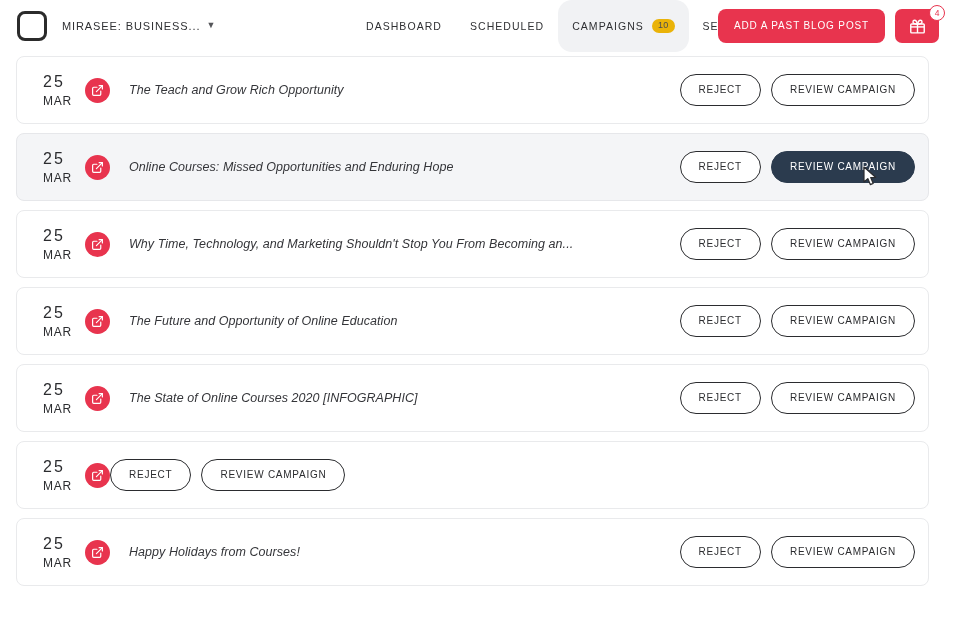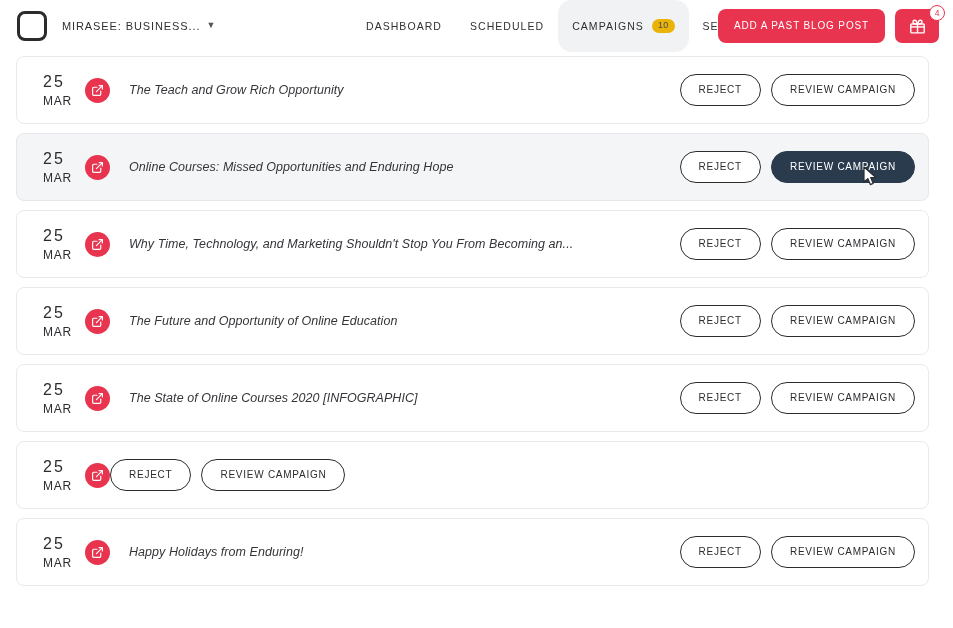--- a/index.html
+++ b/index.html
@@ -384,19 +384,19 @@
         <span class="date-day">25</span>
         <span class="date-mon">MAR</span>
       </div>
       <div class="type-icon">
         <svg width="13" height="13" viewBox="0 0 24 24" fill="none" stroke="#ffffff" stroke-width="2.2" stroke-linecap="round" stroke-linejoin="round">
           <path d="M18 13v6a2 2 0 0 1-2 2H5a2 2 0 0 1-2-2V8a2 2 0 0 1 2-2h6"></path>
           <polyline points="15 3 21 3 21 9"></polyline>
           <line x1="10" y1="14" x2="21" y2="3"></line>
         </svg>
       </div>
-      <div class="title">Happy Holidays from Enduring!</div>
+      <div class="title">Happy Holidays from Courses!</div>
       <div class="actions">
         <button class="btn-ghost">REJECT</button>
         <button class="btn-ghost">REVIEW CAMPAIGN</button>
       </div>
     </div>
   </div>
 
 </body></html>

